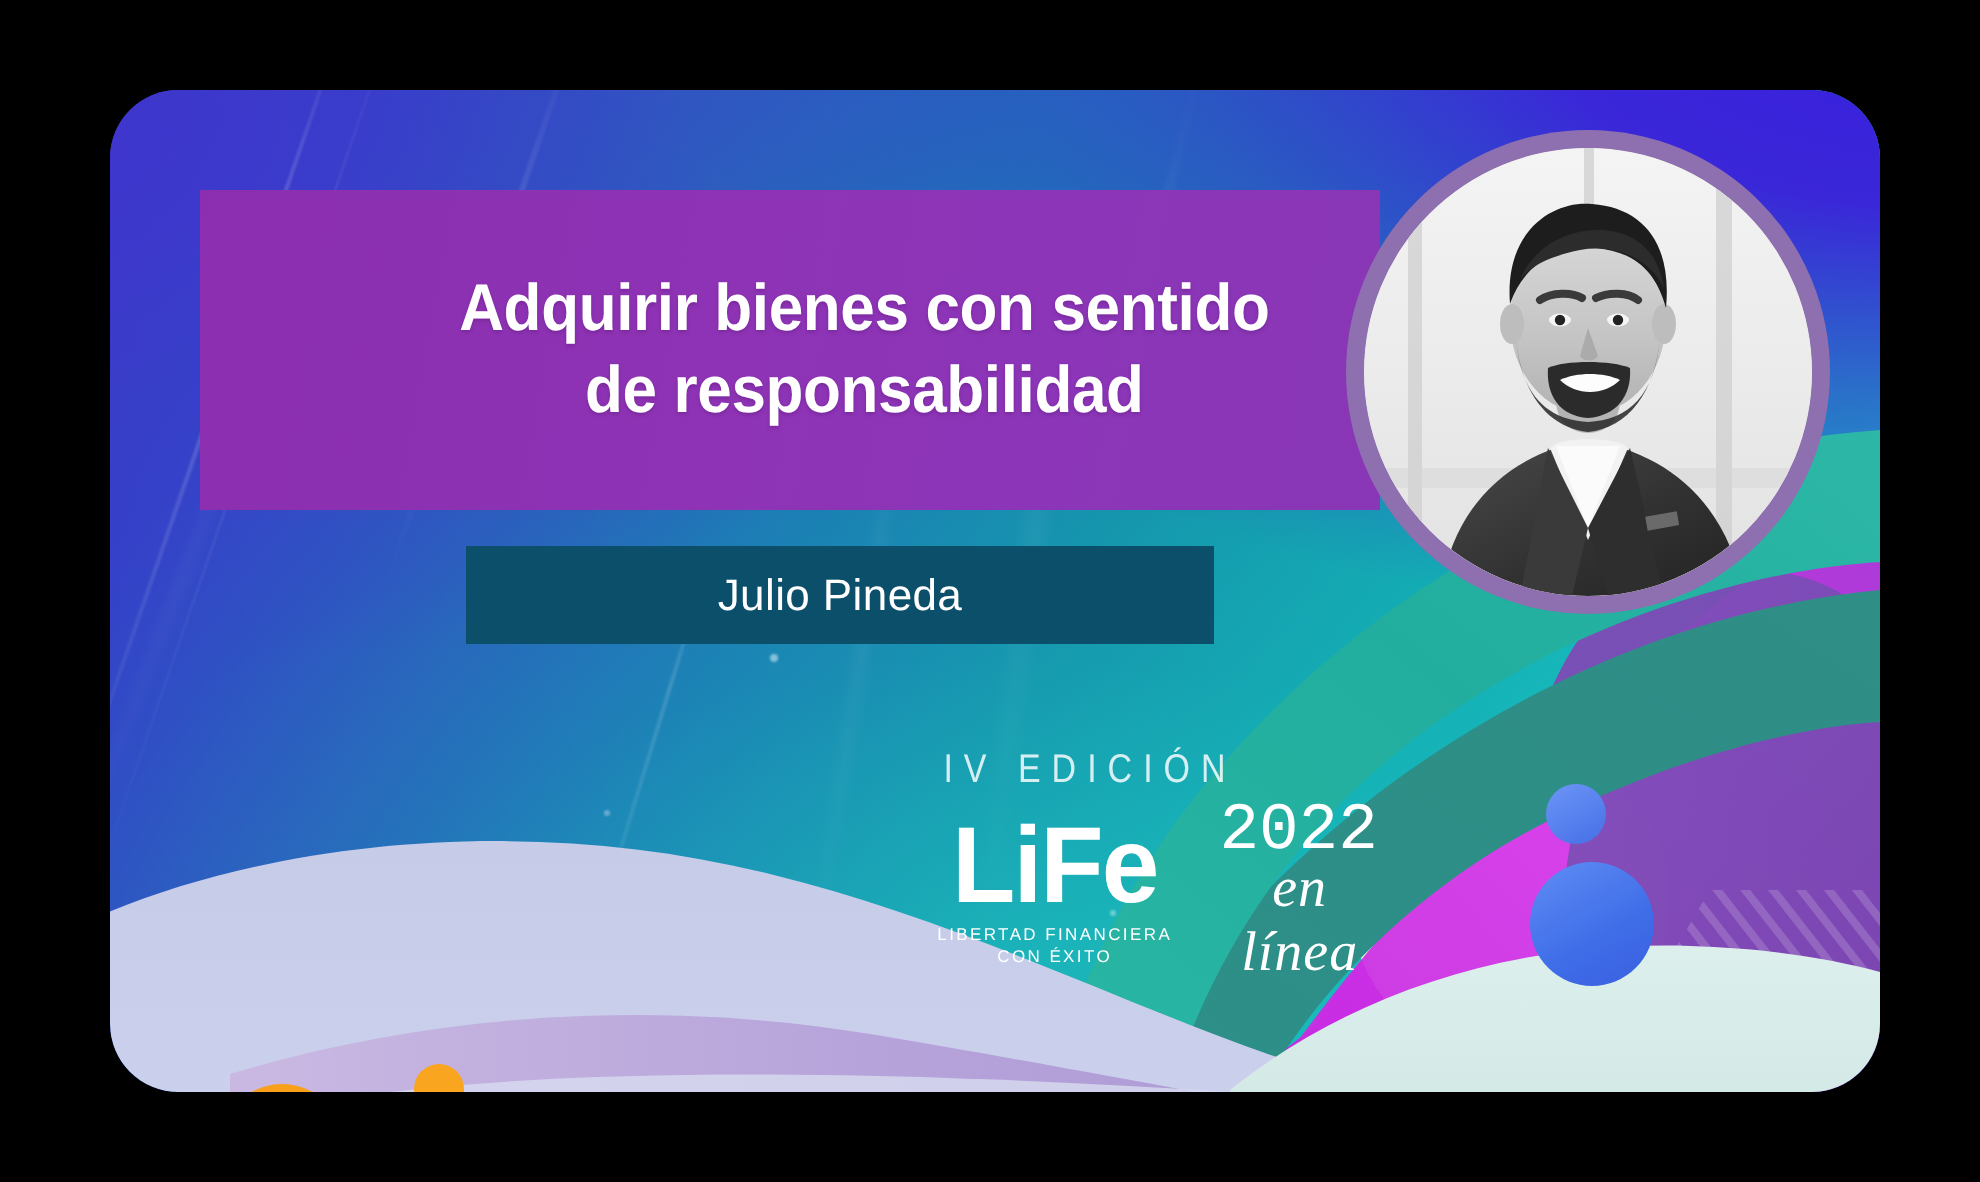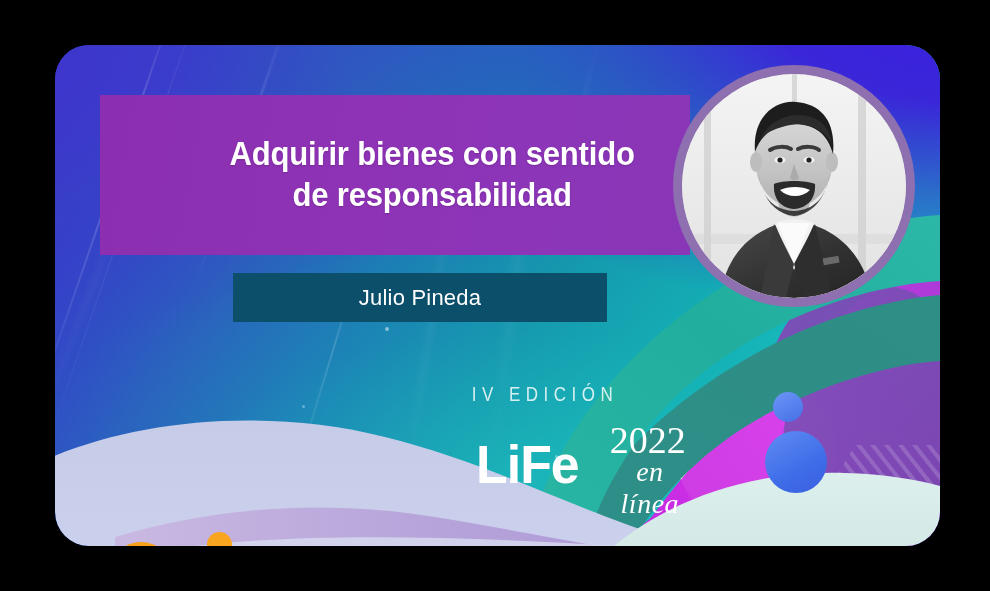--- a/index.html
+++ b/index.html
@@ -159,21 +159,21 @@
     overflow: hidden;
     position: relative;
     background: #dcdcdc;
   }
   #portrait .photo svg { display: block; width: 100%; height: 100%; }
 
   
   #logo {
     position: absolute;
     left: 395px;
-    top: 340px;
+    top: 330px;
     width: 240px;
     height: 115px;
     color: #ffffff;
   }
   #logo .edicion {
     font-family: "Liberation Sans", sans-serif;
     font-size: 17px;
     letter-spacing: 5.5px;
     color: rgba(255,255,255,.82);
     text-align: center;
@@ -200,26 +200,25 @@
     font-family: "Liberation Sans", sans-serif;
     font-size: 8.5px;
     letter-spacing: 1.2px;
     line-height: 1.25;
     text-align: center;
     margin-top: 3px;
     color: #ffffff;
   }
   #logo .year-block { margin-left: 5px; margin-top: 2px; }
   #logo .year {
-    font-family: Liberation Serif, serif;
-    font-size: 38px;
+    font-family: Liberation Mono, monospace;
+    font-size: 33px;
     line-height: .92;
     letter-spacing: 0px;
     font-weight: normal;
-    margin-top: 12px;
   }
   #logo .enlinea {
     font-family: "Liberation Serif", serif;
     font-style: italic;
     font-size: 28px;
     text-align: center;
     margin-top: -2px;
     letter-spacing: .5px;
   }
 </style>
@@ -410,20 +409,24 @@
           </g>
         </svg>
       </div>
     </div>
 
     <div id="logo">
       <div class="edicion">IV EDICIÓN</div>
       <div class="row">
         <div class="life-block">
           <div class="life">LiFe</div>
+          <div class="tagline">
+            <div>LIBERTAD FINANCIERA</div>
+            <div>CON ÉXITO</div>
+          </div>
         </div>
         <div class="year-block">
           <div class="year">2022</div>
           <div class="enlinea">en línea</div>
         </div>
       </div>
     </div>
 
   </div>
 </div>

